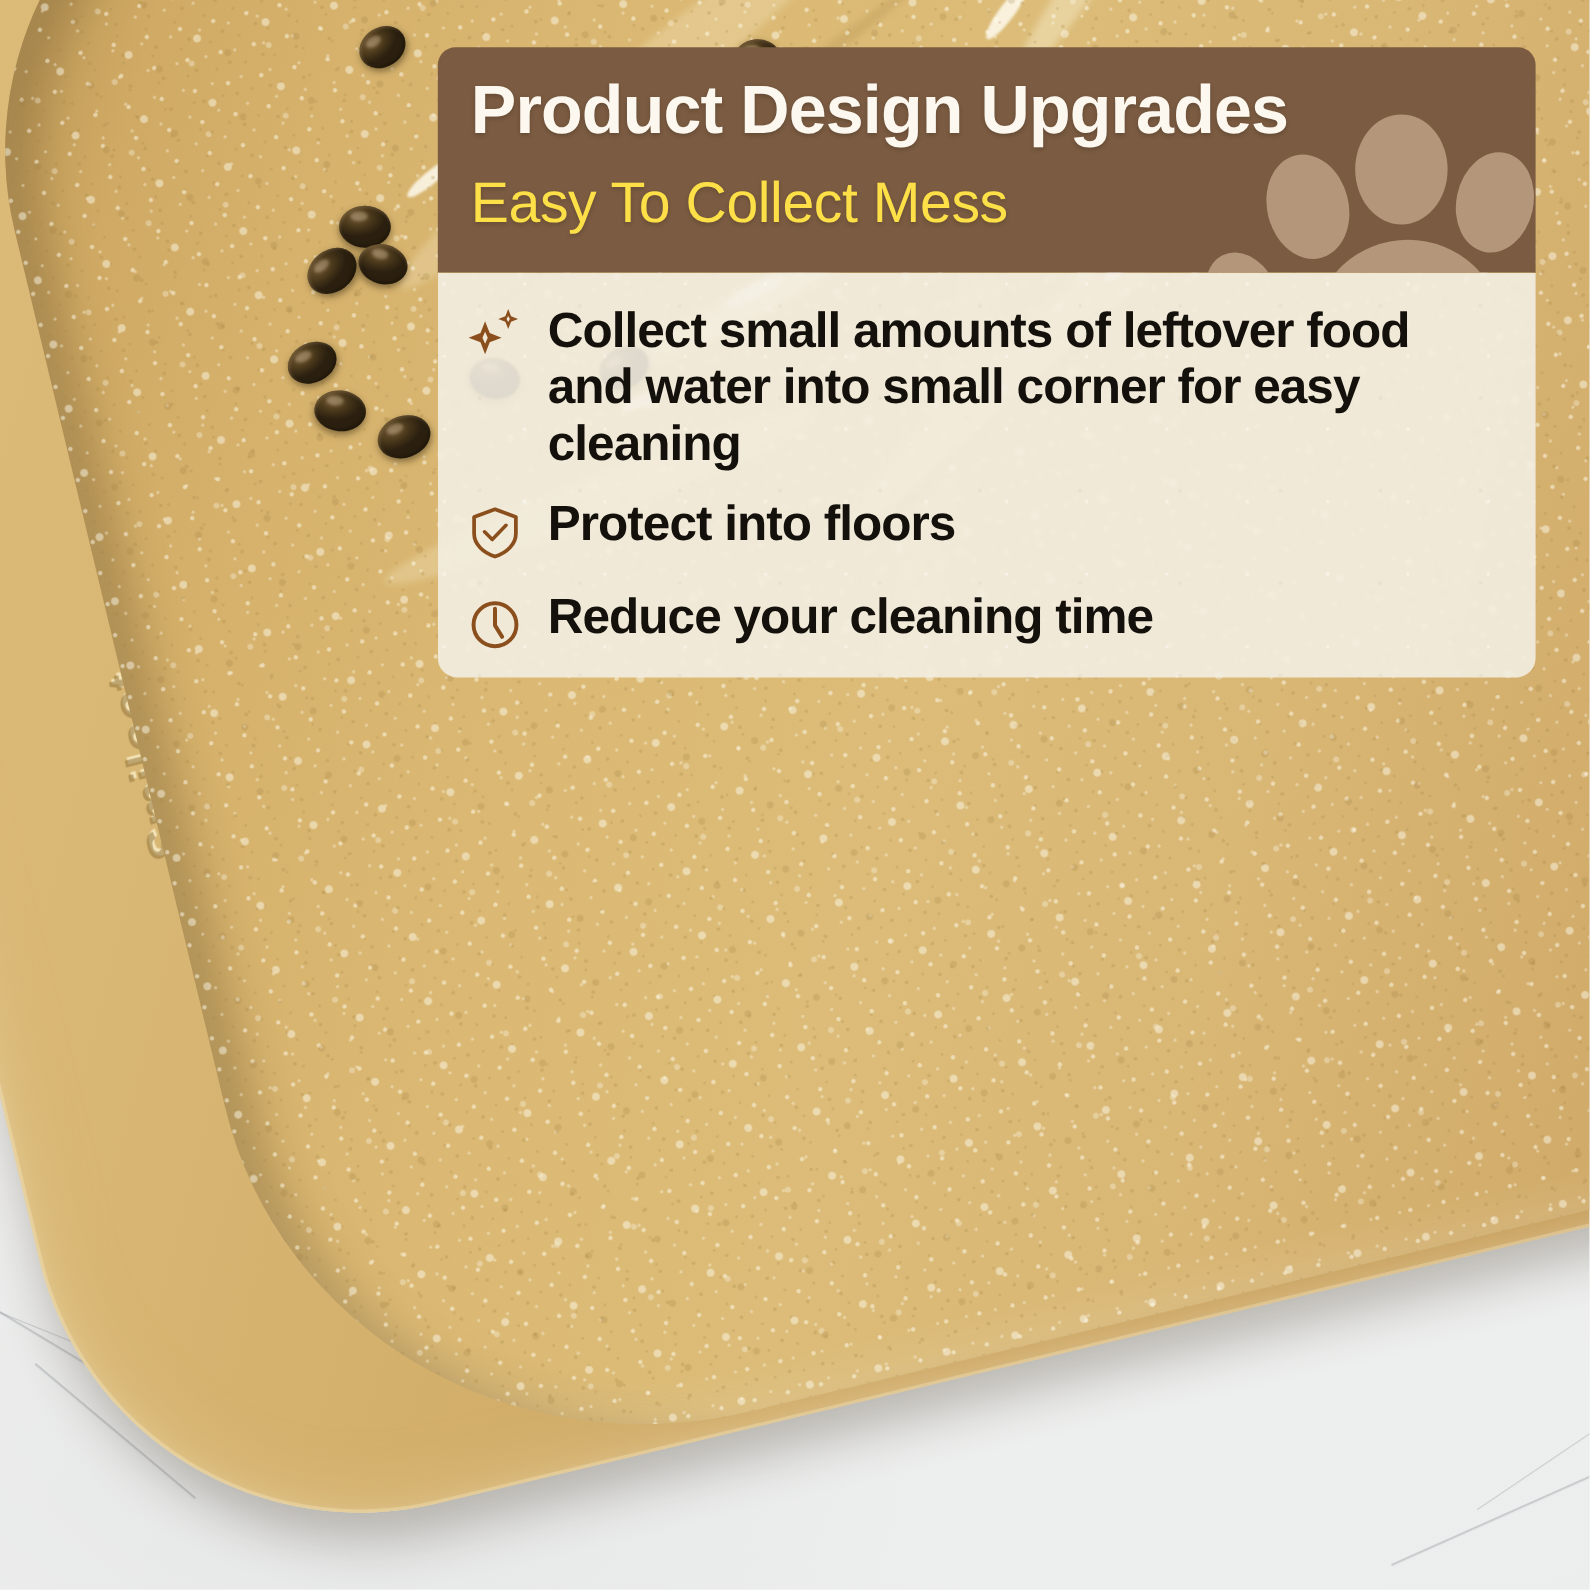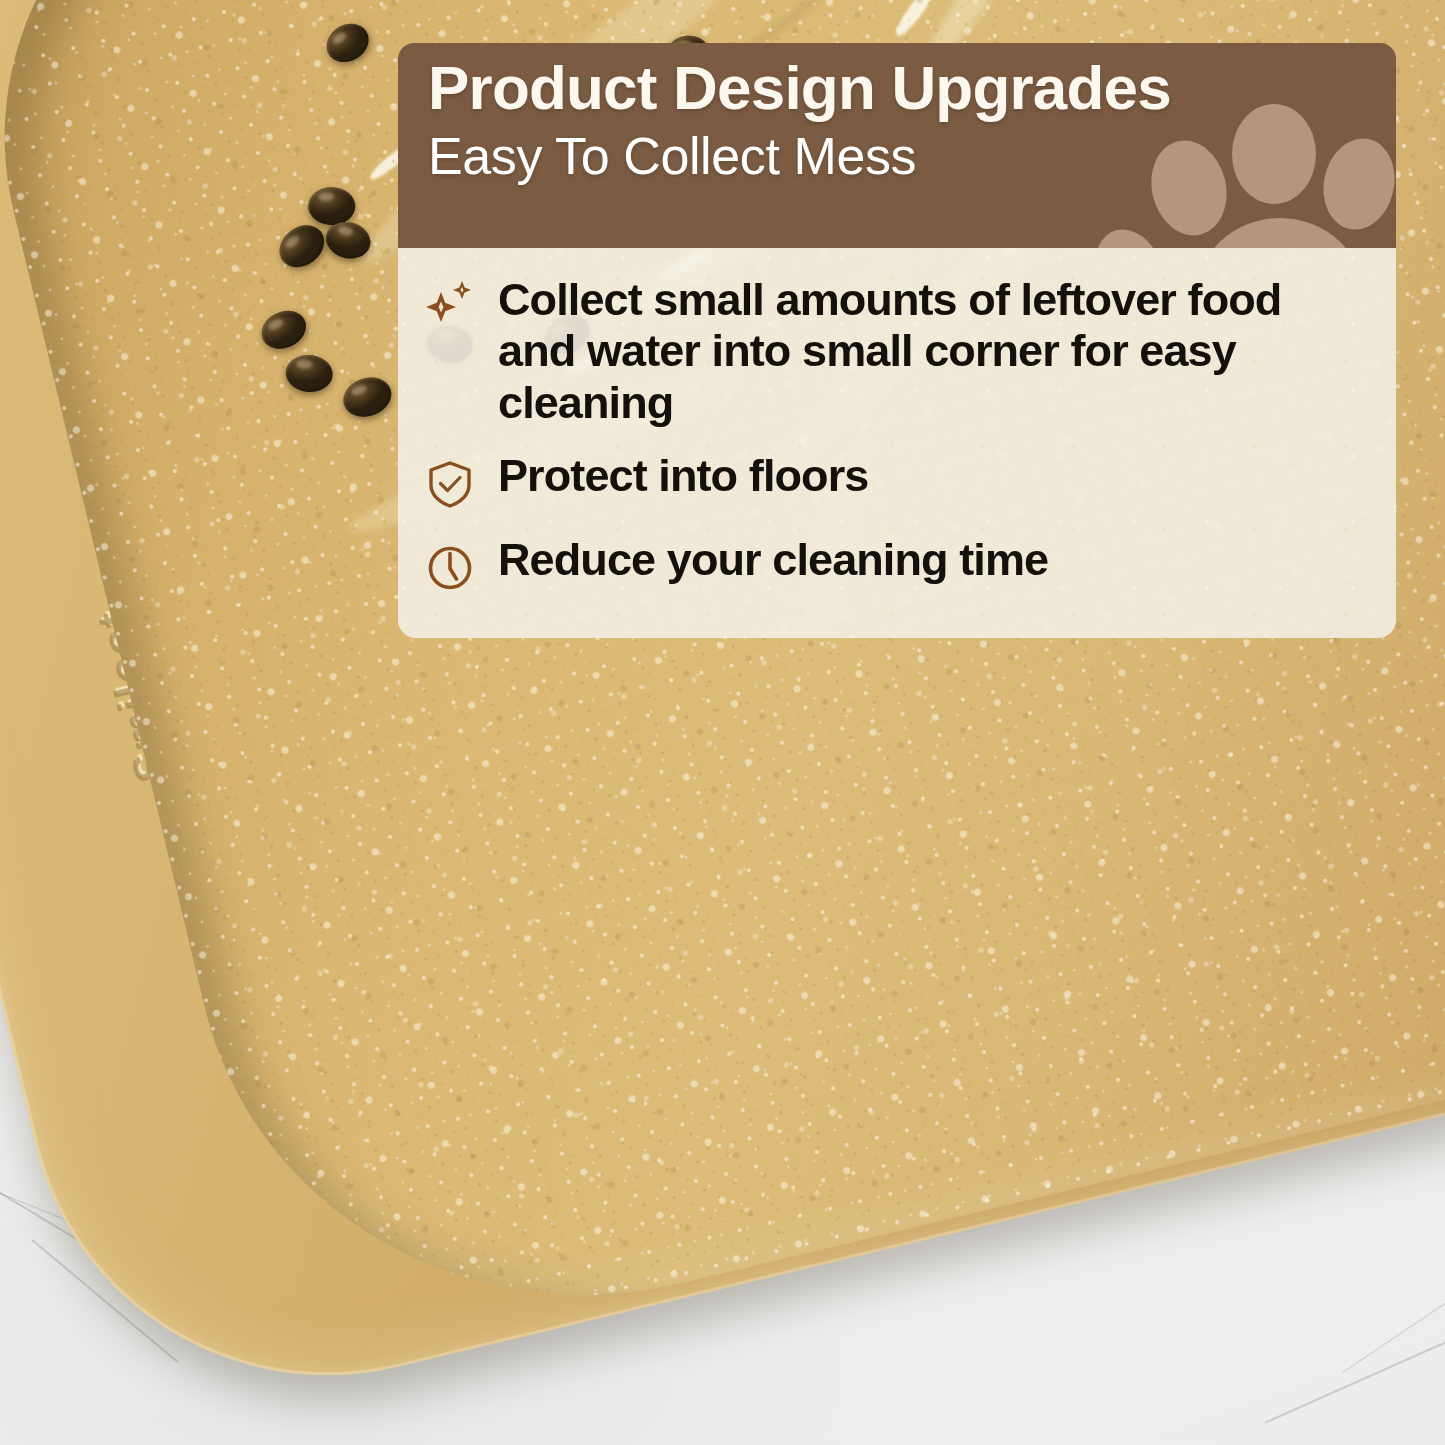--- a/index.html
+++ b/index.html
@@ -169,21 +169,21 @@
     width:998px;
     border-radius:16px;
     overflow:visible;
     z-index:20;
   }
 
   .card-head {
     position:relative;
     background:#7b5c42;
     border-radius:16px 16px 0 0;
-    padding:13px 30px 18px 30px;
+    padding:26px 30px 18px 30px;
     overflow:hidden;
     height:205px;
   }
 
   .paw {
     position:absolute; right:20px; bottom:-38px;
     width:230px; height:190px;
     opacity:1;
   }
   .paw span {
@@ -202,35 +202,35 @@
     color:#fdf8ef;
     font-size:62px;
     font-weight:700;
     line-height:1.02;
     letter-spacing:-0.8px;
     white-space:nowrap;
     text-shadow:0 2px 4px rgba(40,26,14,0.28);
   }
   .card-sub {
     position:relative; z-index:2;
-    margin-top:10px;
-    color:#ffffff;
+    margin-top:26px;
+    color:#fde047;
     font-size:52px;
     font-weight:400;
     line-height:1.04;
     letter-spacing:-0.4px;
     white-space:nowrap;
     text-shadow:0 2px 4px rgba(40,26,14,0.26);
   }
 
   .card-body {
     position:relative;
     background:rgba(243,238,226,0.90);
     border-radius:0 0 18px 18px;
-    padding:26px 26px 42px 24px;
+    padding:26px 26px 20px 24px;
     backdrop-filter:blur(1px);
   }
   
   .card-body::before {
     content:""; position:absolute; inset:0;
     border-radius:0 0 18px 18px;
     pointer-events:none;
     background-image:
       radial-gradient(circle at 6px 10px, rgba(255,255,255,0.55) 1.1px, rgba(255,255,255,0) 1.8px),
       radial-gradient(circle at 38px 30px, rgba(168,146,110,0.12) 1.3px, rgba(168,146,110,0) 2.1px);

